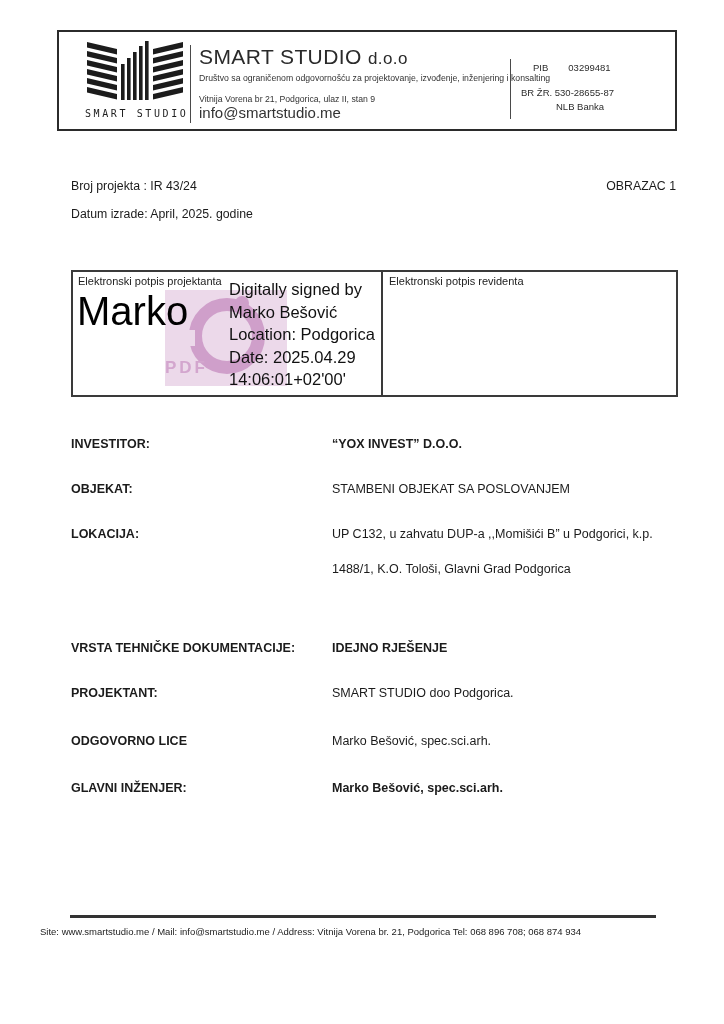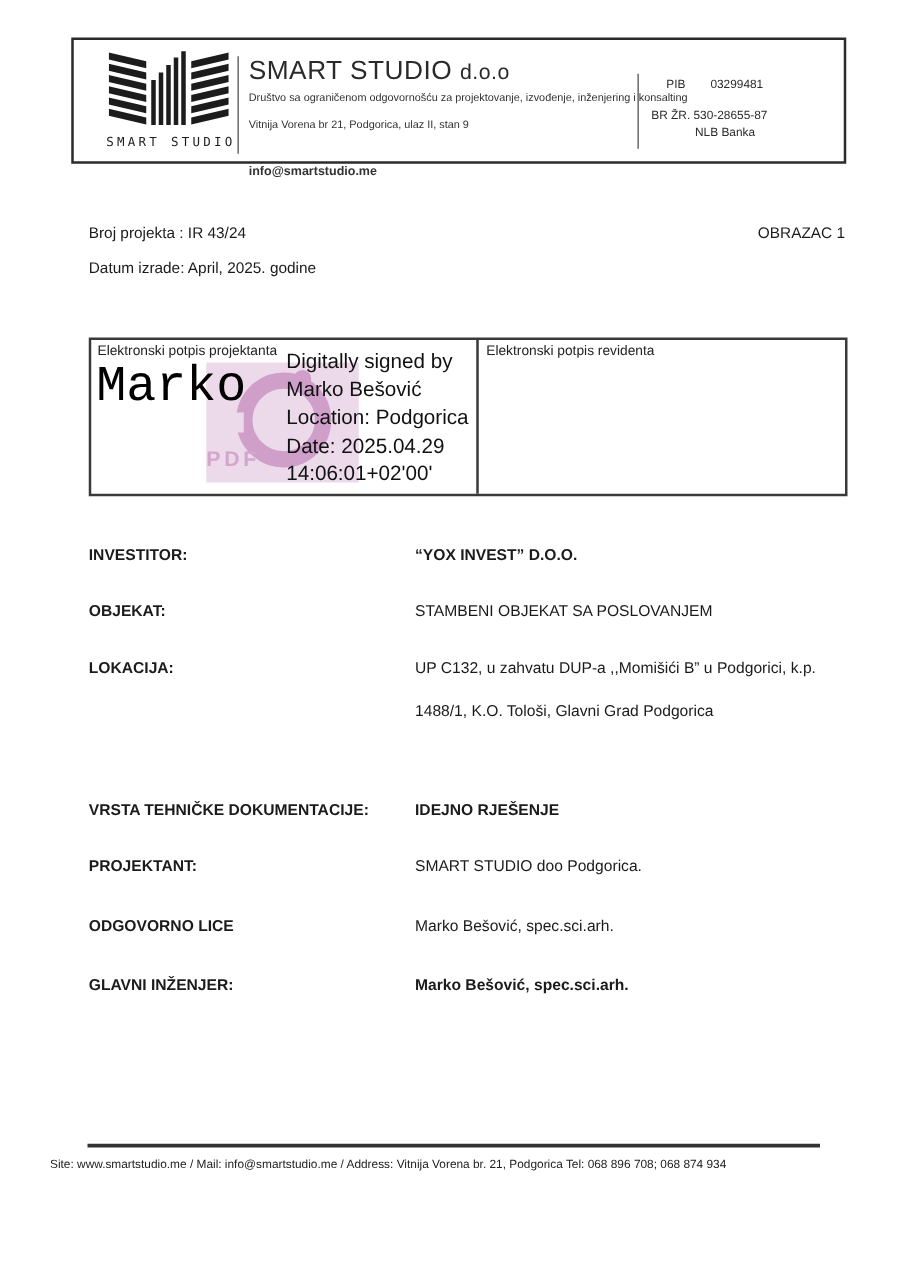--- a/index.html
+++ b/index.html
@@ -12,37 +12,37 @@
   .logo-wrap{left:26px;top:8px;width:100px;text-align:center;}
   .logo-text{margin-top:2px;font-family:"DejaVu Sans Mono", monospace;font-size:10px;
              letter-spacing:2.6px;color:#1d1d1d;white-space:nowrap;}
   .vdiv{width:1px;background:#4a4a4a;}
   .vdiv1{left:131px;top:13px;height:78px;}
   .vdiv2{left:451px;top:27px;height:60px;}
   .company-title{left:140px;top:13px;font-size:21px;color:#2a2a2a;letter-spacing:.4px;white-space:nowrap;}
   .company-title .suffix{font-size:17px;}
   .company-desc{left:140px;top:41px;font-size:8.7px;color:#333;white-space:nowrap;}
   .company-addr{left:140px;top:62px;font-size:8.7px;color:#333;white-space:nowrap;}
-  .company-mail{left:140px;top:100px;font-size:10px;color:#333;white-space:nowrap;font-weight:bold;}
+  .company-mail{left:140px;top:72px;font-size:15px;color:#333;white-space:nowrap;}
   .bank-pib{left:462px;top:30px;font-size:9.5px;color:#2c2c2c;padding-left:12px;}
   .bank-pib .num{margin-left:20px;}
   .bank-zr{left:462px;top:55px;font-size:9.5px;color:#2c2c2c;white-space:nowrap;}
   .bank-name{left:497px;top:69px;font-size:9.5px;color:#2c2c2c;}
 
   
   .meta1{left:71px;top:179px;font-size:12.3px;}
   .obrazac{top:179px;right:48px;font-size:12.3px;}
   .meta2{left:71px;top:207px;font-size:12.3px;}
 
   
   .sig-table{left:71px;top:270px;width:603px;height:123px;border:2px solid #3a3a3a;}
   .sig-div{left:308px;top:0;height:123px;width:2px;background:#3a3a3a;position:absolute;}
   .sig-title-l{left:5px;top:3px;font-size:11px;color:#222;}
   .sig-title-r{left:316px;top:3px;font-size:11px;color:#222;}
-  .sig-name{left:4px;top:14px;font-size:40px;line-height:50px;color:#000;z-index:2;white-space:nowrap;font-family:Liberation Mono, monospace;}
+  .sig-name{left:4px;top:14px;font-size:40px;line-height:50px;color:#000;z-index:2;white-space:nowrap;}
   .sig-details{left:156px;top:6px;font-size:16.5px;line-height:22.6px;color:#111;z-index:2;white-space:nowrap;}
   .wm{left:92px;top:18px;width:122px;height:96px;background:#ecd9ea;z-index:1;}
   .wm-ring{position:absolute;left:24px;top:8px;width:50px;height:50px;border-radius:50%;
            border:13px solid #cf9fca;}
   .wm-gap{position:absolute;left:14px;top:40px;width:16px;height:16px;background:#ecd9ea;}
   .wm-dot{position:absolute;left:70px;top:6px;width:14px;height:14px;border-radius:50%;background:#cf9fca;}
   .wm-pdf{position:absolute;left:0;right:0;bottom:8px;font-size:17px;font-weight:bold;
           letter-spacing:3px;color:#d3a6ce;}
 
   

